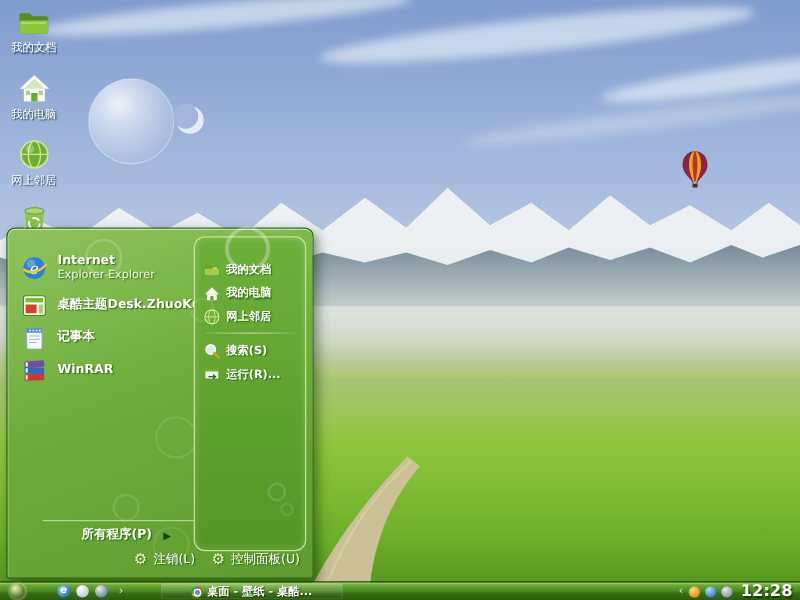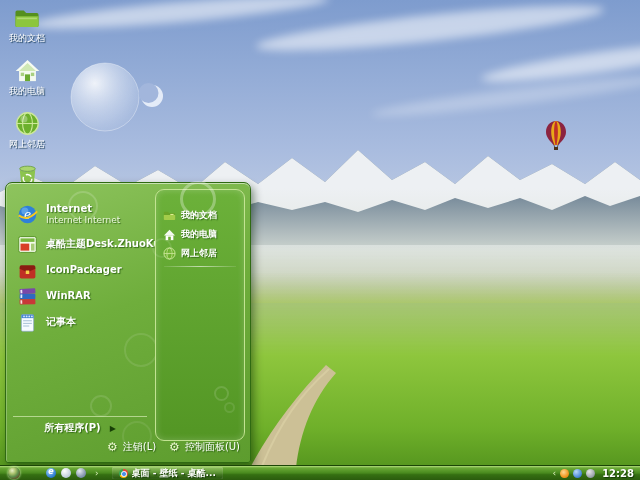--- a/index.html
+++ b/index.html
@@ -21,21 +21,21 @@
     border:1px solid #2f6a12;border-radius:7px 7px 3px 3px;box-sizing:border-box;
     box-shadow:inset 0 1px 0 rgba(255,255,255,.55),inset 1px 0 0 rgba(255,255,255,.25),3px 4px 9px rgba(0,30,0,.45);}
   .wm{position:absolute;border:2px solid rgba(255,255,255,.17);border-radius:50%;pointer-events:none;}
   .menu-left{position:absolute;left:10px;top:14px;width:138px;}
   .mi{display:flex;align-items:center;gap:8px;height:26px;cursor:pointer;}
   .mi.double{height:34px;}
   .mi .micon{width:22px;height:22px;flex:0 0 22px;display:flex;align-items:center;justify-content:center;}
   .mtxt{font-size:10px;font-weight:bold;color:#fff;line-height:1.2;
     text-shadow:1px 1px 1px rgba(20,70,0,.65);white-space:nowrap;}
   .msub{display:block;font-weight:normal;font-size:9px;color:#ecf7dd;}
-  .all-programs{position:absolute;left:7px;top:233px;width:134px;
+  .all-programs{position:absolute;left:28px;top:233px;width:134px;
     border-top:1px solid rgba(232,246,202,.6);padding-top:5px;display:flex;align-items:center;
     justify-content:center;gap:9px;cursor:pointer;}
   .ap-arrow{font-size:8px;color:#173f06;text-shadow:none;}
   .menu-right{position:absolute;left:149px;top:6px;width:90px;height:252px;box-sizing:border-box;
     background:linear-gradient(180deg,#6cb13a,#539624);
     border:1px solid #c2e392;border-radius:9px;padding-top:16px;
     box-shadow:inset 0 0 7px rgba(255,255,255,.22);}
   .ri{display:flex;align-items:center;gap:5px;height:19px;padding:0 4px 0 7px;cursor:pointer;}
   .ri .ricon{width:13px;height:13px;flex:0 0 13px;display:flex;align-items:center;justify-content:center;}
   .rtxt{font-size:9px;font-weight:bold;color:#fff;white-space:nowrap;
@@ -57,37 +57,37 @@
     background:radial-gradient(circle at 35% 30%,#e9f1c9 0%,#a9c16b 30%,#5c8c4a 55%,#6a4a2a 80%,#2e4a1e 100%);
     box-shadow:0 0 2px 1px rgba(230,255,200,.45);}
   .ql{display:flex;align-items:center;gap:5px;margin-left:26px;}
   .ql-ic{width:10px;height:10px;border-radius:50%;cursor:pointer;position:relative;}
   .ql-ie{background:radial-gradient(circle at 35% 30%,#9cd0f8,#2a78d0 70%);}
   .ql-ie span{position:absolute;left:0;top:-1px;width:10px;text-align:center;font-size:8px;
     color:#fff;font-style:italic;font-weight:bold;}
   .ql-2{background:radial-gradient(circle at 35% 30%,#ffffff,#b8c8d8 75%);}
   .ql-3{background:radial-gradient(circle at 35% 30%,#e8ecf0,#8898b0 60%,#5870a0);}
   .ql-chevron{color:#d8ecb8;font-size:9px;margin-left:4px;cursor:pointer;line-height:1;}
-  .task-btn{display:flex;align-items:center;gap:4px;margin-left:13px;height:12px;max-width:128px;
-    padding:0 7px;border-radius:2px;cursor:pointer;
+  .task-btn{display:flex;align-items:center;gap:4px;margin-left:30px;height:12px;max-width:128px;
+    padding:0 24px;border-radius:2px;cursor:pointer;
     background:linear-gradient(180deg,rgba(214,241,173,.35),rgba(16,56,4,.28));
     box-shadow:inset 0 0 1px rgba(255,255,255,.45);}
   .chrome-ic{width:9px;height:9px;border-radius:50%;flex:0 0 9px;position:relative;
     background:conic-gradient(#e84335 0deg 120deg,#f5b400 120deg 240deg,#34a853 240deg 360deg);}
   .chrome-ic::after{content:"";position:absolute;left:2.5px;top:2.5px;width:3.5px;height:3.5px;
     border-radius:50%;background:#4a90e8;border:0.5px solid #fff;}
   .task-label{font-size:9px;color:#fff;font-weight:bold;white-space:nowrap;overflow:hidden;
     text-overflow:ellipsis;text-shadow:1px 1px 1px rgba(10,40,0,.7);}
   .tray{margin-left:auto;display:flex;align-items:center;gap:4px;padding-right:6px;}
   .tray-chev{color:#e0f0c0;font-size:9px;cursor:pointer;line-height:1;}
   .tray-ic{width:9px;height:9px;cursor:pointer;}
   .tray-qq{border-radius:50% 50% 46% 46%;background:radial-gradient(circle at 40% 35%,#ffd890,#f09820 60%,#c87010);}
   .tray-blue{border-radius:50%;background:radial-gradient(circle at 35% 30%,#b8d8f8,#4a88d8 65%,#2858a8);}
   .tray-gray{border-radius:50%;background:radial-gradient(circle at 35% 30%,#e8e8e8,#a0a8b0 60%,#687078);}
-  .clock{font-size:10px;color:#fff;font-weight:bold;margin-left:3px;
+  .clock{font-size:13px;color:#fff;font-weight:bold;margin-left:3px;
     text-shadow:1px 1px 1px rgba(10,40,0,.7);}
 </style>
 </head>
 <body>
 
 <div class="screen">
 
   <div class="wallpaper">
     <svg width="640" height="480" viewBox="0 0 640 480">
       <defs>
@@ -205,79 +205,69 @@
         <span class="micon">
           <svg width="21" height="21" viewBox="0 0 24 24">
             <circle cx="12" cy="12" r="10" fill="#2f80d8"></circle>
             <circle cx="9" cy="8" r="4" fill="#6db0f0" opacity=".7"></circle>
             <text x="12" y="17" font-size="14" font-style="italic" font-family="DejaVu Serif, serif" fill="#fff" text-anchor="middle">e</text>
             <path d="M2,13 Q12,20.5 23,8.5" stroke="#f6c81e" stroke-width="2.2" fill="none"></path>
           </svg>
         </span>
         <span class="mtxt">
           <span>Internet</span>
-          <span class="msub">Internet Internet</span>
+          <span class="msub">Explorer Explorer</span>
         </span>
       </div>
       <div class="mi">
         <span class="micon">
           <svg width="21" height="21" viewBox="0 0 24 24">
             <rect x="2" y="3" width="20" height="18" rx="2" fill="#f4fbec" stroke="#4e8c1c"></rect>
             <rect x="4" y="5" width="16" height="4" fill="#7ab840"></rect>
             <rect x="4" y="11" width="10" height="8" fill="#d84028"></rect>
             <rect x="16" y="11" width="4" height="8" fill="#a8cc78"></rect>
           </svg>
         </span>
         <span class="mtxt">桌酷主题Desk.ZhuoKu.Com</span>
       </div>
       <div class="mi">
         <span class="micon">
           <svg width="21" height="21" viewBox="0 0 24 24">
-            <rect x="3" y="8" width="18" height="13" rx="2" fill="#c03024"></rect>
-            <path d="M3,8 Q3,6 5,6 L19,6 Q21,6 21,8 L21,10 L12,14 L3,10 Z" fill="#8a1c12"></path>
-            <rect x="10" y="12" width="4" height="4" fill="#f8d048"></rect>
-          </svg>
-        </span>
-        <span class="mtxt">IconPackager</span>
+            <rect x="5" y="3" width="14" height="19" rx="1.5" fill="#f6fbff" stroke="#8aa8c8" stroke-width=".8"></rect>
+            <rect x="5" y="3" width="14" height="4" fill="#4a88d0"></rect>
+            <circle cx="8" cy="5" r="1" fill="#d8e8f8"></circle>
+              <circle cx="11" cy="5" r="1" fill="#d8e8f8"></circle>
+            <circle cx="14" cy="5" r="1" fill="#d8e8f8"></circle>
+              <circle cx="17" cy="5" r="1" fill="#d8e8f8"></circle>
+            <line x1="7" y1="10" x2="17" y2="10" stroke="#9cb8d0" stroke-width="1"></line>
+            <line x1="7" y1="13" x2="17" y2="13" stroke="#9cb8d0" stroke-width="1"></line>
+            <line x1="7" y1="16" x2="14" y2="16" stroke="#9cb8d0" stroke-width="1"></line>
+          </svg>
+        </span>
+        <span class="mtxt">记事本</span>
       </div>
       <div class="mi">
         <span class="micon">
           <svg width="21" height="21" viewBox="0 0 24 24">
             <g transform="rotate(-4 12 6)">
                 <rect x="3" y="3" width="18" height="6" rx="1" fill="#7a48a8"></rect>
                 <rect x="4" y="4" width="2" height="4" fill="#efe7f5"></rect>
               </g>
             <g transform="rotate(2 12 12)">
                 <rect x="3" y="9" width="18" height="6" rx="1" fill="#3068c0"></rect>
                 <rect x="4" y="10" width="2" height="4" fill="#e2ecfa"></rect>
               </g>
             <g transform="rotate(-2 12 18)">
                 <rect x="3" y="15" width="18" height="6" rx="1" fill="#c83838"></rect>
                 <rect x="4" y="16" width="2" height="4" fill="#f8e2e2"></rect>
               </g>
           </svg>
         </span>
         <span class="mtxt">WinRAR</span>
       </div>
-      <div class="mi">
-        <span class="micon">
-          <svg width="21" height="21" viewBox="0 0 24 24">
-            <rect x="5" y="3" width="14" height="19" rx="1.5" fill="#f6fbff" stroke="#8aa8c8" stroke-width=".8"></rect>
-            <rect x="5" y="3" width="14" height="4" fill="#4a88d0"></rect>
-            <circle cx="8" cy="5" r="1" fill="#d8e8f8"></circle>
-              <circle cx="11" cy="5" r="1" fill="#d8e8f8"></circle>
-            <circle cx="14" cy="5" r="1" fill="#d8e8f8"></circle>
-              <circle cx="17" cy="5" r="1" fill="#d8e8f8"></circle>
-            <line x1="7" y1="10" x2="17" y2="10" stroke="#9cb8d0" stroke-width="1"></line>
-            <line x1="7" y1="13" x2="17" y2="13" stroke="#9cb8d0" stroke-width="1"></line>
-            <line x1="7" y1="16" x2="14" y2="16" stroke="#9cb8d0" stroke-width="1"></line>
-          </svg>
-        </span>
-        <span class="mtxt">记事本</span>
-      </div>
     </div>
 
     <div class="all-programs">
       <span class="mtxt">所有程序(P)</span>
       <span class="ap-arrow">▶</span>
     </div>
 
     <div class="menu-right">
       <div class="wm" style="left:24px;top:-9px;width:30px;height:30px;border-width:3px;border-color:rgba(255,255,255,.3);"></div>
       <div class="wm" style="left:-4px;top:48px;width:16px;height:16px;opacity:.6;"></div>
@@ -310,20 +300,39 @@
             <circle cx="7" cy="7" r="6" fill="#6cb02c" stroke="#d0eaa0" stroke-width="1"></circle>
             <ellipse cx="7" cy="7" rx="2.8" ry="6" fill="none" stroke="#d0eaa0" stroke-width=".8"></ellipse>
             <line x1="1" y1="7" x2="13" y2="7" stroke="#d0eaa0" stroke-width=".8"></line>
           </svg>
         </span>
         <span class="rtxt">网上邻居</span>
       </div>
 
       <div class="menu-divider"></div>
 
+      <div class="ri">
+        <span class="ricon">
+          <svg width="13" height="13" viewBox="0 0 14 14">
+            <circle cx="6" cy="6" r="4" fill="#dce8f4" stroke="#f8f8f8" stroke-width="1.4"></circle>
+            <line x1="9" y1="9" x2="13" y2="13" stroke="#caa02a" stroke-width="2" stroke-linecap="round"></line>
+          </svg>
+        </span>
+        <span class="rtxt">搜索(S)</span>
+      </div>
+      <div class="ri">
+        <span class="ricon">
+          <svg width="13" height="13" viewBox="0 0 14 14">
+            <rect x="1" y="2" width="12" height="9" rx="1" fill="#f0f8e8" stroke="#5c9c2c" stroke-width=".8"></rect>
+            <rect x="1" y="2" width="12" height="2.5" fill="#6cb038"></rect>
+            <path d="M4,8.5 L8,8.5 L8,6.5 L11,9 L8,11.5 L8,9.5 L4,9.5 Z" fill="#2a6a10"></path>
+          </svg>
+        </span>
+        <span class="rtxt">运行(R)...</span>
+      </div>
     </div>
 
     <div class="menu-footer">
       <div class="fbtn">
         <span class="fgear">⚙</span>
         <span class="lab">注销(L)</span>
       </div>
       <div class="fbtn">
         <span class="fgear">⚙</span>
         <span class="lab">控制面板(U)</span>

